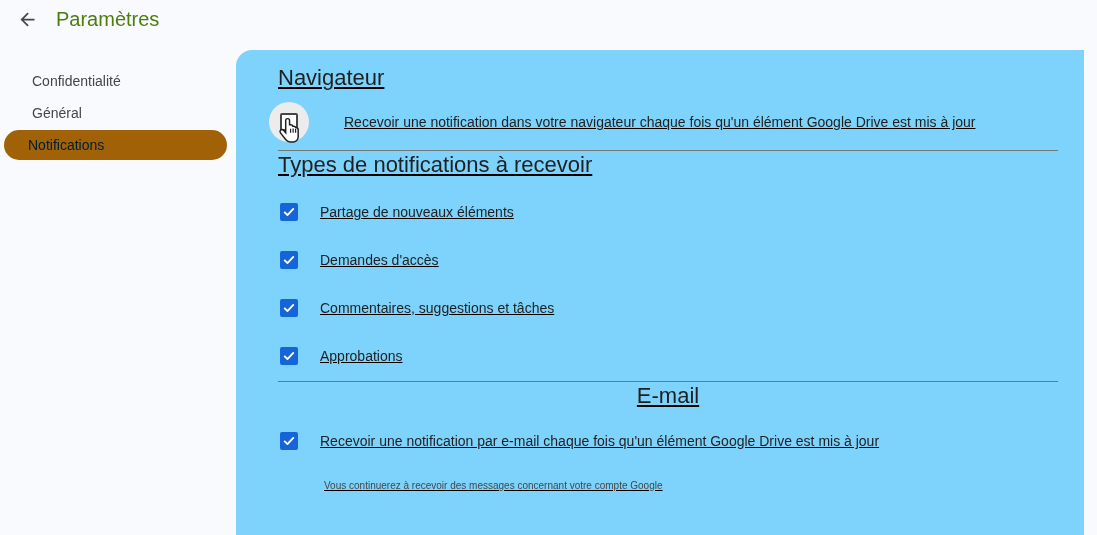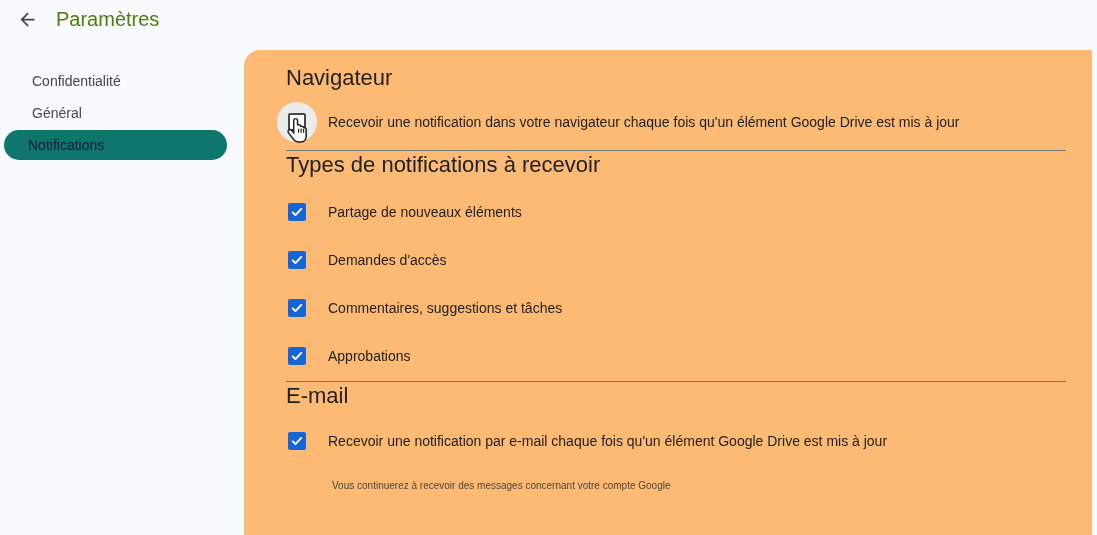--- a/index.html
+++ b/index.html
@@ -40,34 +40,35 @@
   .nav-item {
     height: 32px;
     display: flex; align-items: center;
     padding-left: 28px;
     font-size: 14px; color: #444746;
     cursor: pointer;
     border-radius: 16px;
     margin: 0 22px 0 4px;
   }
   .nav-item.active {
-    background: #0f766e;
+    background: #a16207;
     color: #001d35;
     padding-left: 24px;
     height: 30px;
     margin-top: 1px; margin-bottom: 1px;
   }
 
   
   .main-panel {
-    position: absolute; left: 244px; top: 50px;
+    position: absolute; left: 236px; top: 50px;
     width: 848px; height: 485px;
-    background: #fdba74;
+    background: #7dd3fc;
     border-radius: 16px 0 0 0;
     padding: 14px 26px 0 42px;
+    text-decoration: underline;
   }
   h2.section-heading {
     margin: 0;
     font-size: 22px; line-height: 28px;
     font-weight: 400; color: #1f1f1f;
   }
   .check-row {
     display: flex; align-items: center;
     height: 48px;
     position: relative;
@@ -103,26 +104,26 @@
   .divider {
     height: 1px; background: #747775;
   }
   .note {
     margin: 13px 0 0 46px;
     font-size: 10px; line-height: 16px;
     color: #444746;
   }
 
   
-  .row-browser  { margin-top: 6px; }
+  .row-browser  { margin-top: 6px; gap: 24px; }
   .divider-1    { margin-top: 4px; }
   .heading-types{ margin-top: 19px; }
   .types-rows   { margin-top: 9px; }
   .divider-2    { margin-top: 1px; }
-  .heading-email{ margin-top: 21px; }
+  .heading-email{ margin-top: 21px; text-align: center; }
   .row-email    { margin-top: 7px; align-items: center; }
 
   
   .cursor-pointer-gfx {
     position: absolute;
     left: 9px; top: 15px;
     width: 22px; height: 28px;
     z-index: 5;
     pointer-events: none;
   }

